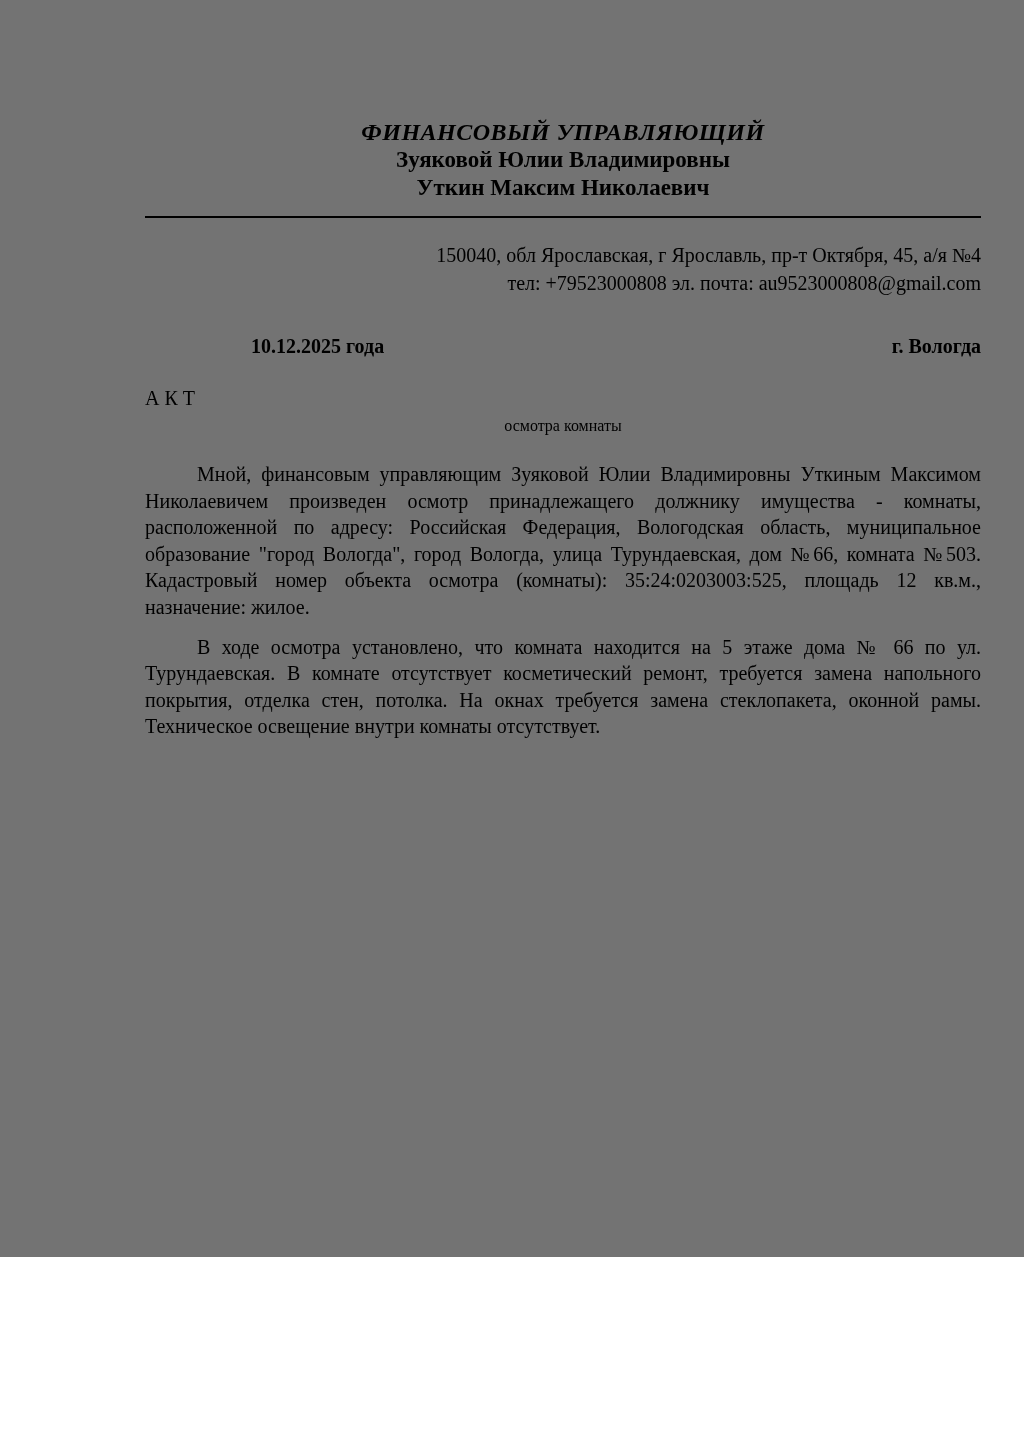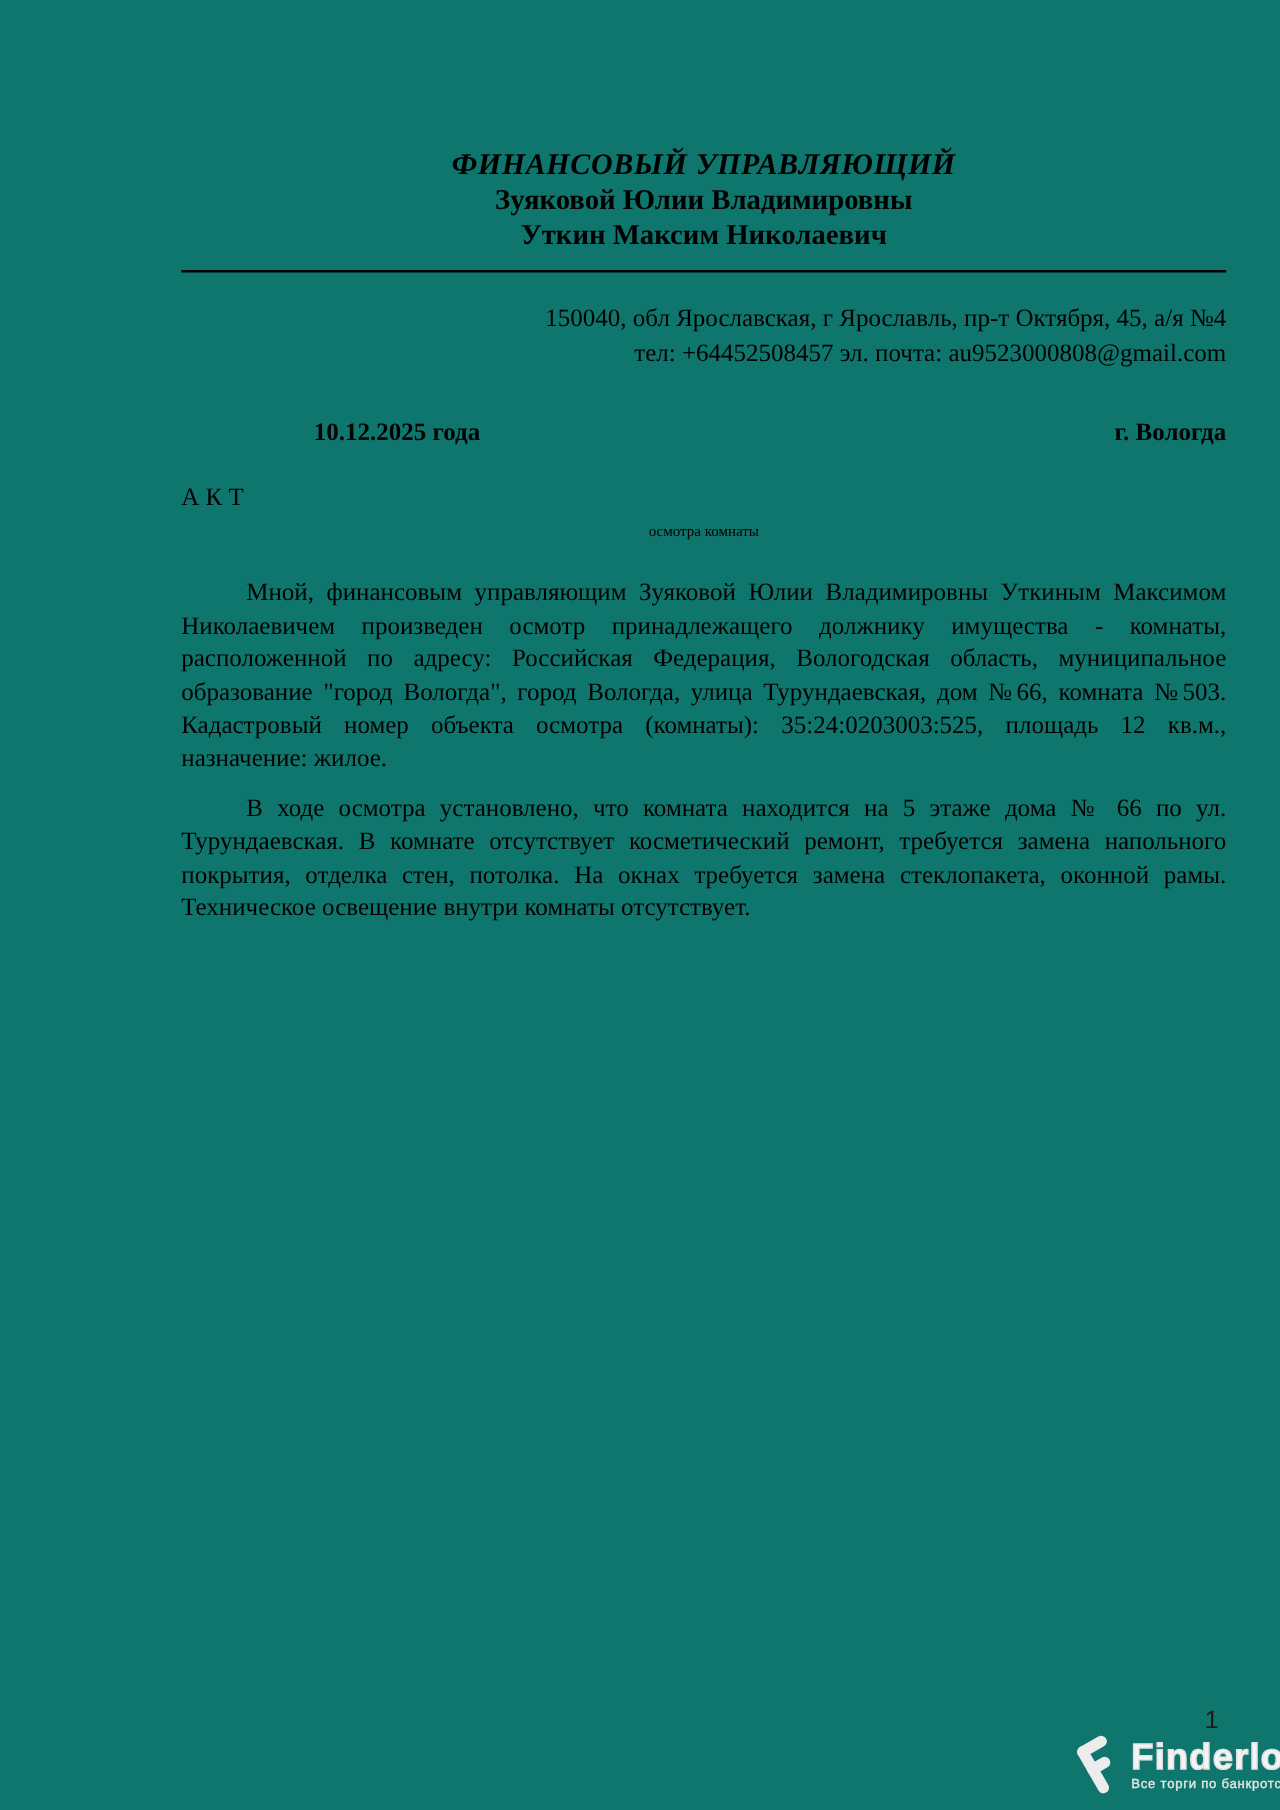--- a/index.html
+++ b/index.html
@@ -3,22 +3,22 @@
 <meta charset="utf-8">
 <style>
   html, body {
     margin: 0;
     padding: 0;
     background: #ffffff;
   }
   .page {
     position: relative;
     width: 1024px;
-    height: 1448px;
-    background: #0f766e;
+    height: 1257px;
+    background: #737373;
     font-family: "Liberation Serif", "DejaVu Serif", serif;
     color: #000000;
     overflow: hidden;
   }
   .content {
     position: absolute;
     left: 145px;
     top: 0;
     width: 836px;
   }
@@ -60,21 +60,21 @@
   }
   .date-row .doc-date { padding-left: 106px; }
   
   .act-title {
     margin-top: 25px;
     font-size: 20px;
     line-height: 27px;
   }
   .act-subtitle {
     text-align: center;
-    font-size: 12px;
+    font-size: 16px;
     line-height: 27px;
     font-family: Liberation Serif, serif;
   }
   
   .body-text { margin-top: 22px; }
   .body-text p {
     margin: 0 0 13px 0;
     font-size: 20px;
     line-height: 26.6px;
     text-align: justify;
@@ -127,21 +127,21 @@
   <div class="content">
 
     <div class="doc-header">
       <div class="hline1">ФИНАНСОВЫЙ УПРАВЛЯЮЩИЙ</div>
       <div class="hline2">Зуяковой Юлии Владимировны</div>
       <div class="hline3">Уткин Максим Николаевич</div>
     </div>
 
     <div class="contact">
       <div>150040, обл Ярославская, г Ярославль, пр-т Октября, 45, а/я №4</div>
-      <div>тел: +64452508457 эл. почта: au9523000808@gmail.com</div>
+      <div>тел: +79523000808 эл. почта: au9523000808@gmail.com</div>
     </div>
 
     <div class="date-row">
       <span class="doc-date">10.12.2025 года</span>
       <span class="doc-city">г. Вологда</span>
     </div>
 
     <div class="act-title">А К Т</div>
     <div class="act-subtitle">осмотра комнаты</div>
 

